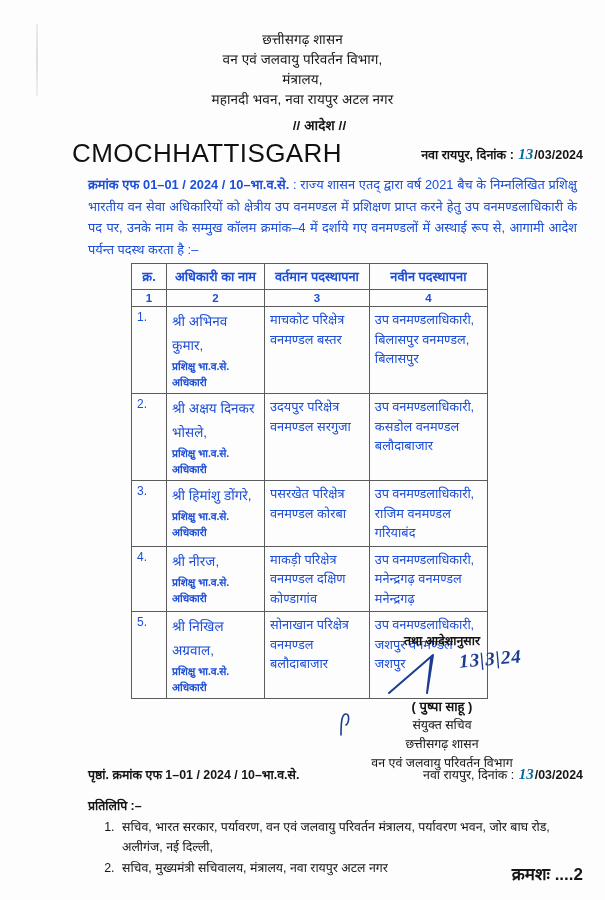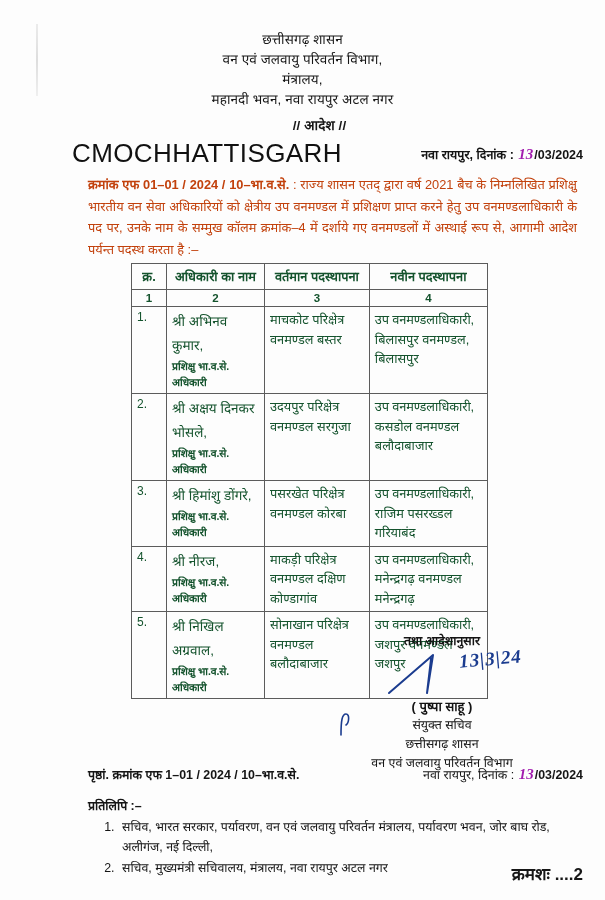--- a/index.html
+++ b/index.html
@@ -76,54 +76,54 @@
   .place-date {
     position: absolute;
     right: 22px;
     top: 8px;
     font-size: 12.5px;
     white-space: nowrap;
     color: #141414;
   }
   .place-date .lbl { font-weight: bold; }
   .ink {
-    color: #a21caf;
+    color: #0369a1;
     font-family: "Liberation Serif", serif;
     font-size: 15px;
     font-style: italic;
     font-weight: bold;
     padding: 0 1px;
   }
   .dnum { font-weight: bold; }
 
   
   .body-para {
     position: absolute;
     left: 88px;
     right: 28px;
     top: 174px;
     font-size: 12.8px;
     line-height: 21.5px;
     text-align: justify;
-    color: #c2410c;
+    color: #1d4ed8;
   }
   .body-para .memo-no { font-weight: bold; }
 
   
   .tbl-wrap {
     position: absolute;
     left: 131px;
     top: 263px;
     width: 357px;
   }
   table.order-table {
     border-collapse: collapse;
     width: 100%;
     font-size: 12.5px;
-    color: #14532d;
+    color: #1d4ed8;
   }
   table.order-table td, table.order-table th {
     border: 1px solid #5c5c5c;
     padding: 3px 5px;
     vertical-align: top;
     font-weight: normal;
     text-align: left;
   }
   table.order-table thead th {
     text-align: center;
@@ -340,21 +340,21 @@
           </td>
           <td>
             <div class="cell-lines">
               <span>पसरखेत परिक्षेत्र</span>
               <span>वनमण्डल कोरबा</span>
             </div>
           </td>
           <td>
             <div class="cell-lines new">
               <span>उप वनमण्डलाधिकारी,</span>
-              <span>राजिम पसरख्डल</span>
+              <span>राजिम वनमण्डल</span>
               <span>गरियाबंद</span>
             </div>
           </td>
         </tr>
 
         <tr>
           <td class="sn">4.</td>
           <td>
             <span class="name-main">श्री नीरज,</span>
             <span class="name-sub">प्रशिक्षु भा.व.से. अधिकारी</span>

